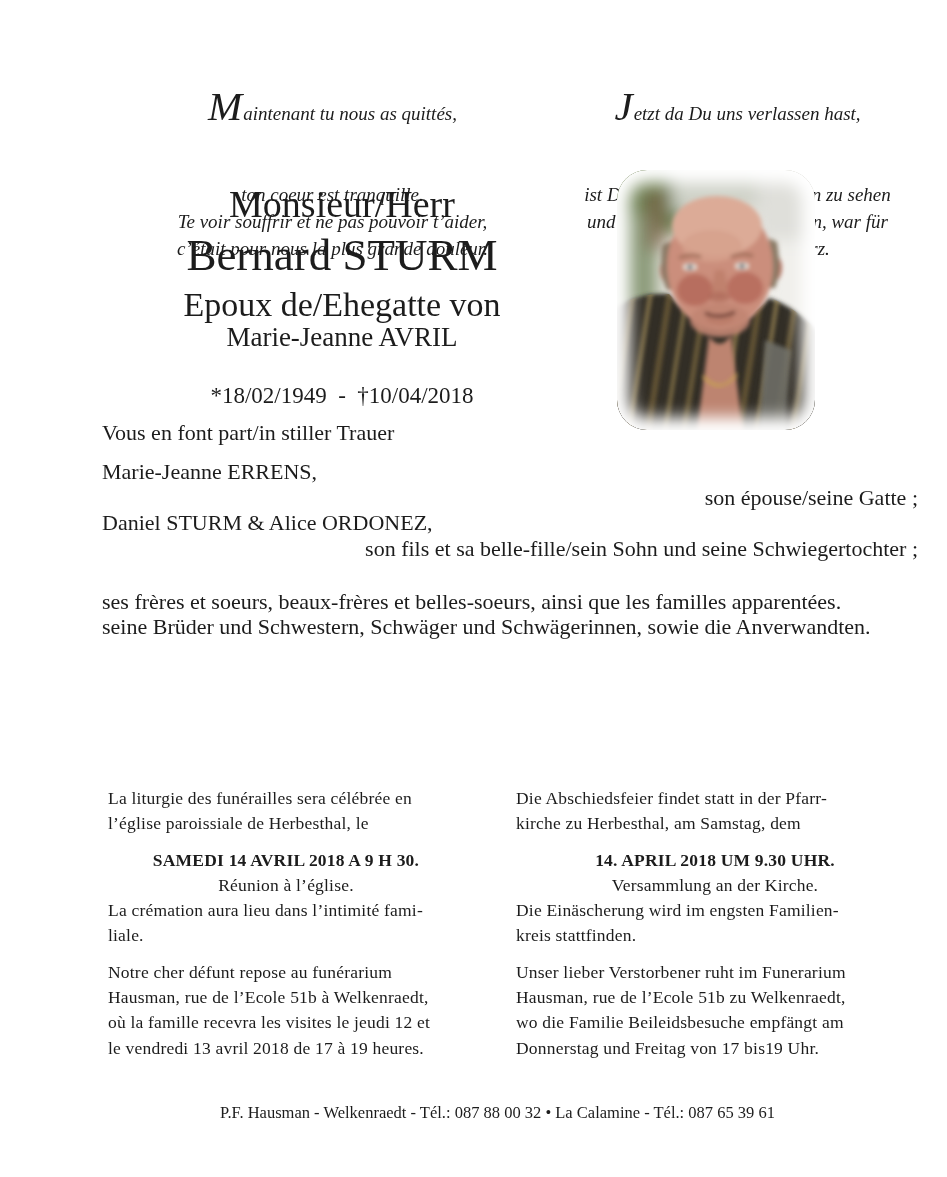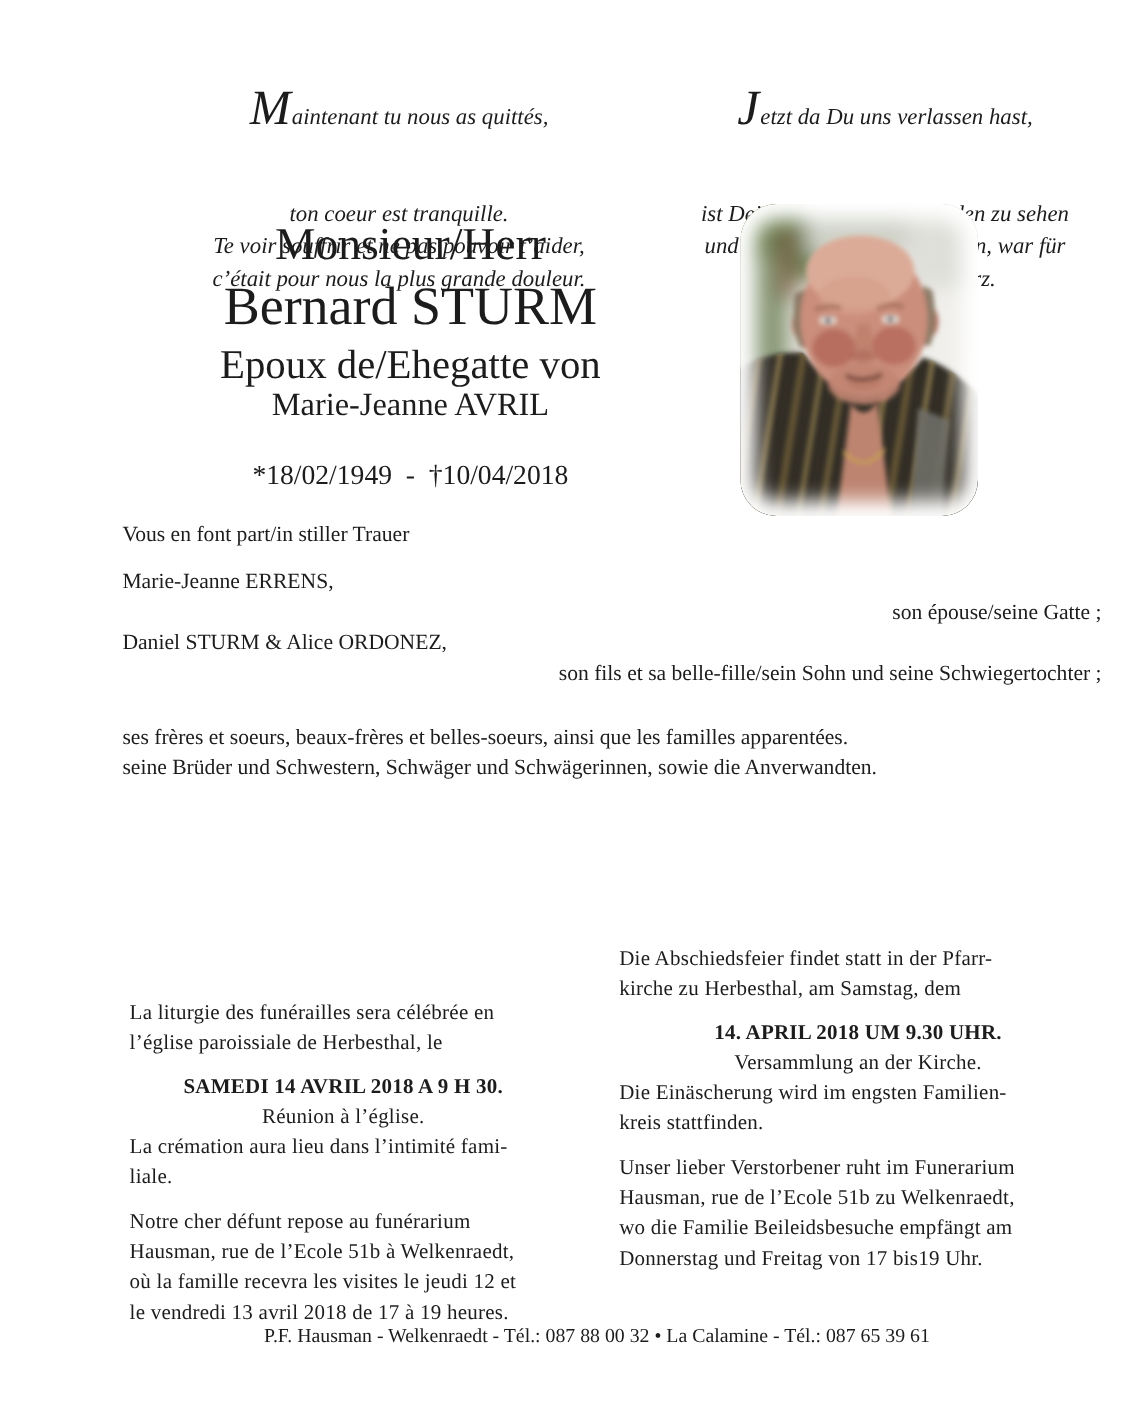--- a/index.html
+++ b/index.html
@@ -8,21 +8,21 @@
     width:947px; height:1177px;
     margin:0 auto;
     background:#ffffff;
     color:#1c1c1c;
     font-family:"Liberation Serif","DejaVu Serif",serif;
     overflow:hidden;
   }
 
   
   .poem {
-    position:absolute; top:30px;
+    position:absolute; top:46px;
     font-style:italic;
     font-size:19px; line-height:27px;
     text-align:center;
     white-space:pre-wrap;
   }
   .poem-fr { left:100px; width:465px; }
   .poem-de { left:565px; width:345px; }
   .poem .initial {
     font-size:41px; line-height:0;
     letter-spacing:1px;
@@ -47,35 +47,35 @@
   }
   .photo svg { display:block; }
   .photo::after {
     content:""; position:absolute; inset:0;
     border-radius:30px;
     box-shadow: inset 0 0 16px 13px #ffffff;
   }
 
   
   .announcement {
-    position:absolute; left:102px; top:433px; width:816px;
-    font-size:18px; line-height:25.4px;
+    position:absolute; left:102px; top:420px; width:816px;
+    font-size:22px; line-height:25.4px;
   }
   .announcement .intro { margin-bottom:14px; }
   .entry-relation { text-align:right; }
   .closing { margin-top:28px; }
 
   
   .columns {
     position:absolute; left:108px; top:786px; width:806px;
     display:flex; justify-content:space-between;
     font-size:17.5px; line-height:25.3px;
     letter-spacing:0.2px;
   }
-  .col-fr { width:356px;margin-top:45px; }
+  .col-fr { width:356px; }
   .col-de { width:398px; }
   .col p { margin:0; }
   .event-date {
     font-weight:bold; text-align:center;
     margin:11px 0 0;
   }
   .event-meeting {
     text-align:center;
     margin:10px 0 12px;
   }

